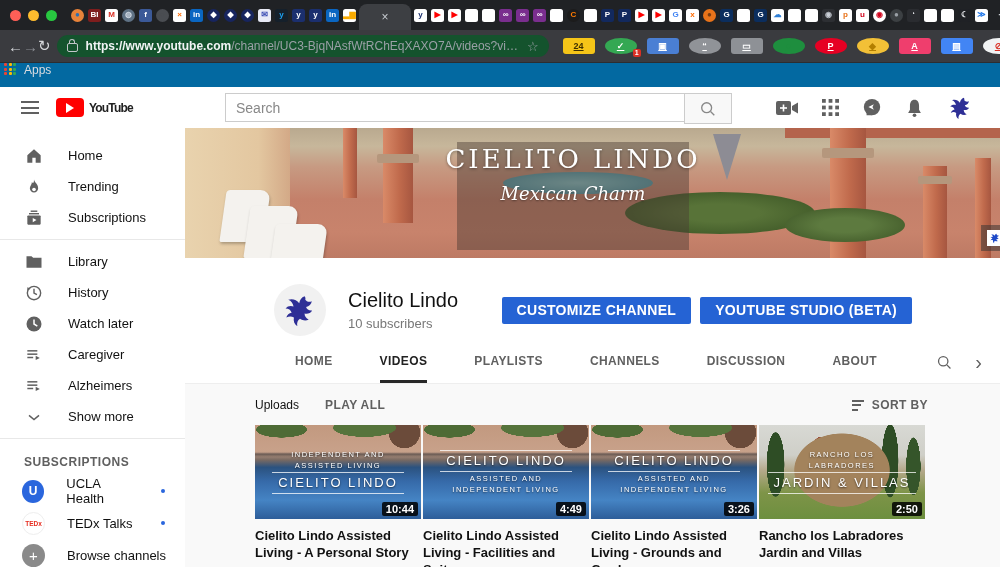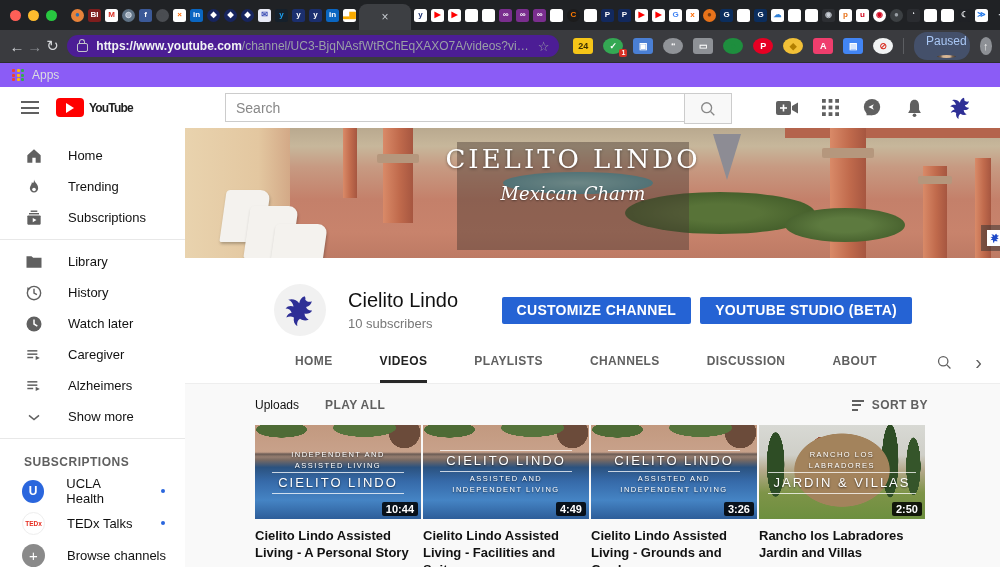--- a/index.html
+++ b/index.html
@@ -19,38 +19,38 @@
   .fav.grid4 i:nth-child(2){background:#7fba00;}
   .fav.grid4 i:nth-child(3){background:#00a4ef;}
   .fav.grid4 i:nth-child(4){background:#ffb900;}
   .active-tab{width:52px;height:26px;margin:4px 3px 0 3px;background:#3d3f43;border-radius:8px 8px 0 0;display:flex;align-items:center;justify-content:center;color:#c7cbd0;font-size:12px;flex:0 0 auto;align-self:flex-end;}
   .newtab{color:#c7cbd0;font-size:17px;margin-left:10px;}
 
   
   .toolbar{height:32px;background:#3a3b3f;display:flex;align-items:center;padding:0 8px;position:relative;}
   .navbtn{color:#d5d7da;font-size:15px;width:26px;text-align:center;}
   .navbtn.dim{color:#8b8e93;}
-  .urlpill{height:22px;flex:0 0 472px;background:#4c1d95;border-radius:11px;display:flex;align-items:center;padding:0 10px;margin-left:6px;color:#e8eaed;font-size:12px;white-space:nowrap;overflow:hidden;}
+  .urlpill{height:22px;flex:0 0 472px;background:#14532d;border-radius:11px;display:flex;align-items:center;padding:0 10px;margin-left:6px;color:#e8eaed;font-size:12px;white-space:nowrap;overflow:hidden;}
   .lock{width:9px;height:7px;border:1.4px solid #c3c6ca;border-radius:2px;position:relative;margin-right:8px;margin-top:3px;flex:0 0 auto;}
   .lock:before{content:"";position:absolute;left:1px;top:-5px;width:4px;height:4px;border:1.4px solid #c3c6ca;border-bottom:none;border-radius:3px 3px 0 0;}
   .host{color:#f1f3f4;font-weight:bold;}
   .path{color:#9aa0a6;overflow:hidden;text-overflow:ellipsis;}
   .star{margin-left:auto;color:#9aa0a6;font-size:13px;padding-left:6px;}
   .extrow{display:flex;align-items:center;gap:10px;margin-left:14px;}
-  .ext{width:20px;height:16px;border-radius:3px;font-size:9px;font-weight:bold;display:flex;align-items:center;justify-content:center;position:relative;flex:0 0 auto;}
+  .ext{width:32px;height:16px;border-radius:3px;font-size:9px;font-weight:bold;display:flex;align-items:center;justify-content:center;position:relative;flex:0 0 auto;text-decoration:underline;}
   .ext.circ{border-radius:50%;}
   .ext b{position:absolute;right:-4px;bottom:-3px;background:#d93025;color:#fff;font-size:7px;font-weight:bold;border-radius:2px;padding:0 2px;line-height:8px;}
   .sep{width:1px;height:16px;background:#5c5e62;margin:0 10px;}
   .paused{height:24px;background:#44506a;border-radius:13px;display:flex;align-items:center;padding:2px 3px 2px 12px;gap:7px;flex-direction:column;}
   .paused span{color:#a9c7f5;color:var(--paused,#a9c7f5);font-size:12px;}
   .pavatar{width:19px;height:19px;border-radius:50%;background:radial-gradient(circle at 50% 35%,#d8b694 0 38%,#7a6450 60%,#3e3630 100%);}
   .upcirc{width:18px;height:18px;border-radius:50%;background:#8d9095;color:#ececec;display:flex;align-items:center;justify-content:center;font-size:11px;margin-left:10px;}
 
   
-  .bookmarks{height:24px;background:#8b5cf6;border-top:1px solid #2c2d30;display:flex;align-items:center;padding-left:12px;gap:8px;}
+  .bookmarks{height:24px;background:#0369a1;border-top:1px solid #2c2d30;display:flex;padding-left:4px;gap:8px;}
   .appsgrid{display:grid;grid-template-columns:repeat(3,3px);grid-template-rows:repeat(3,3px);gap:1.5px;}
   .appsgrid i{display:block;border-radius:1px;}
   .appsgrid i:nth-child(3n+1){background:#ea4335;}
   .appsgrid i:nth-child(3n+2){background:#fbbc05;}
   .appsgrid i:nth-child(3n+3){background:#34a853;}
   .bookmarks span{color:#dadce0;font-size:12px;}
 
   
   .page{height:481px;background:#fff;position:relative;}
   .yt-header{height:41px;background:#fff;position:relative;display:flex;align-items:center;z-index:5;}

